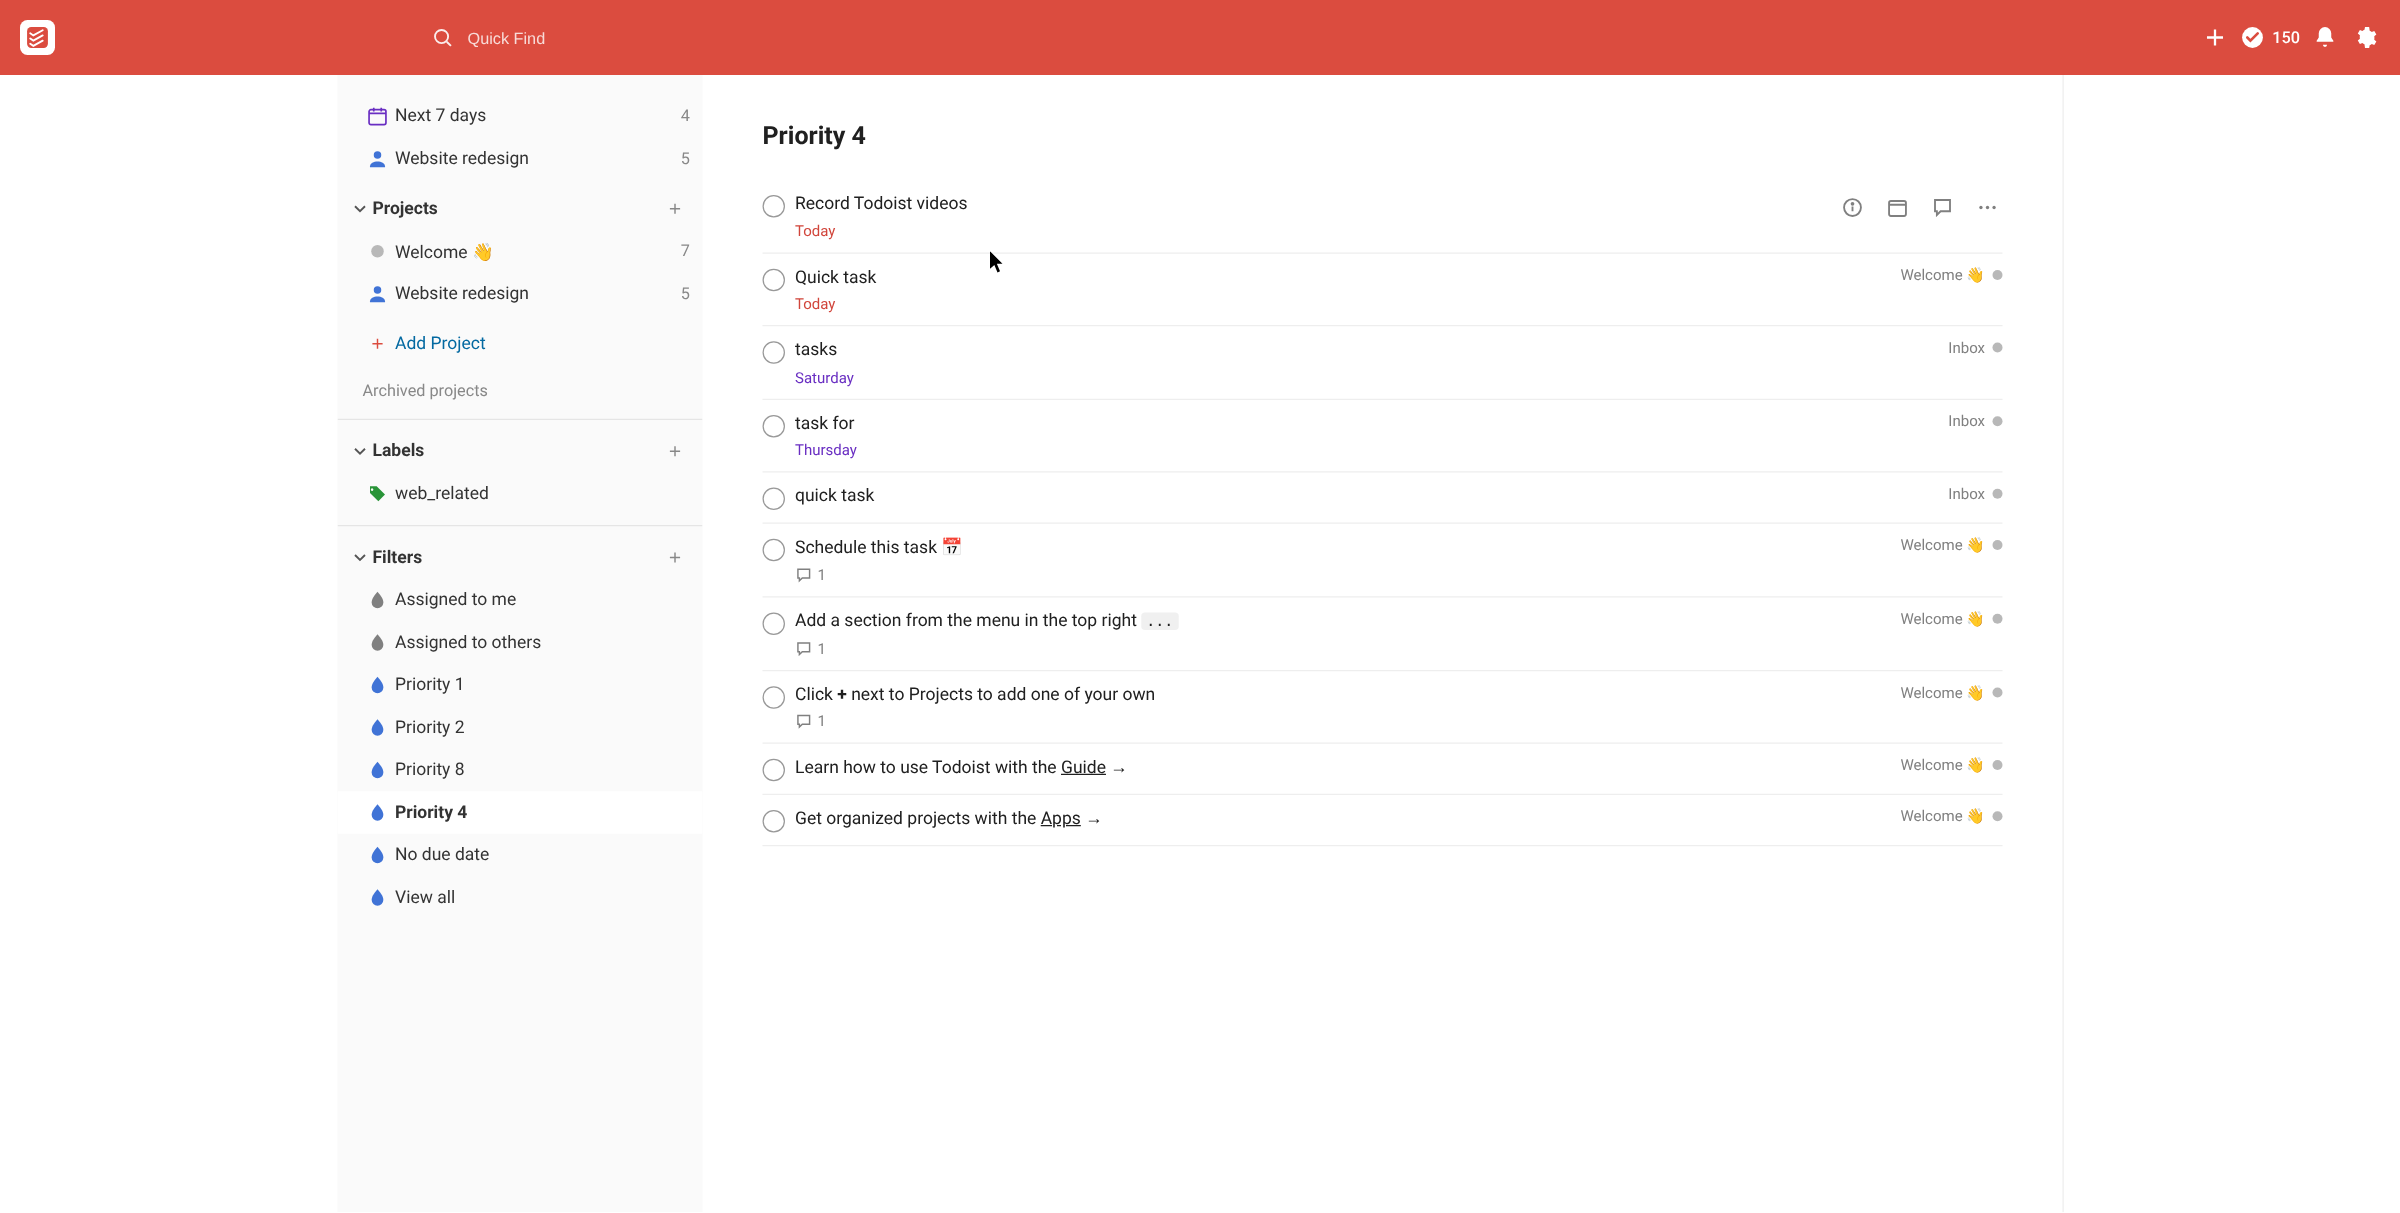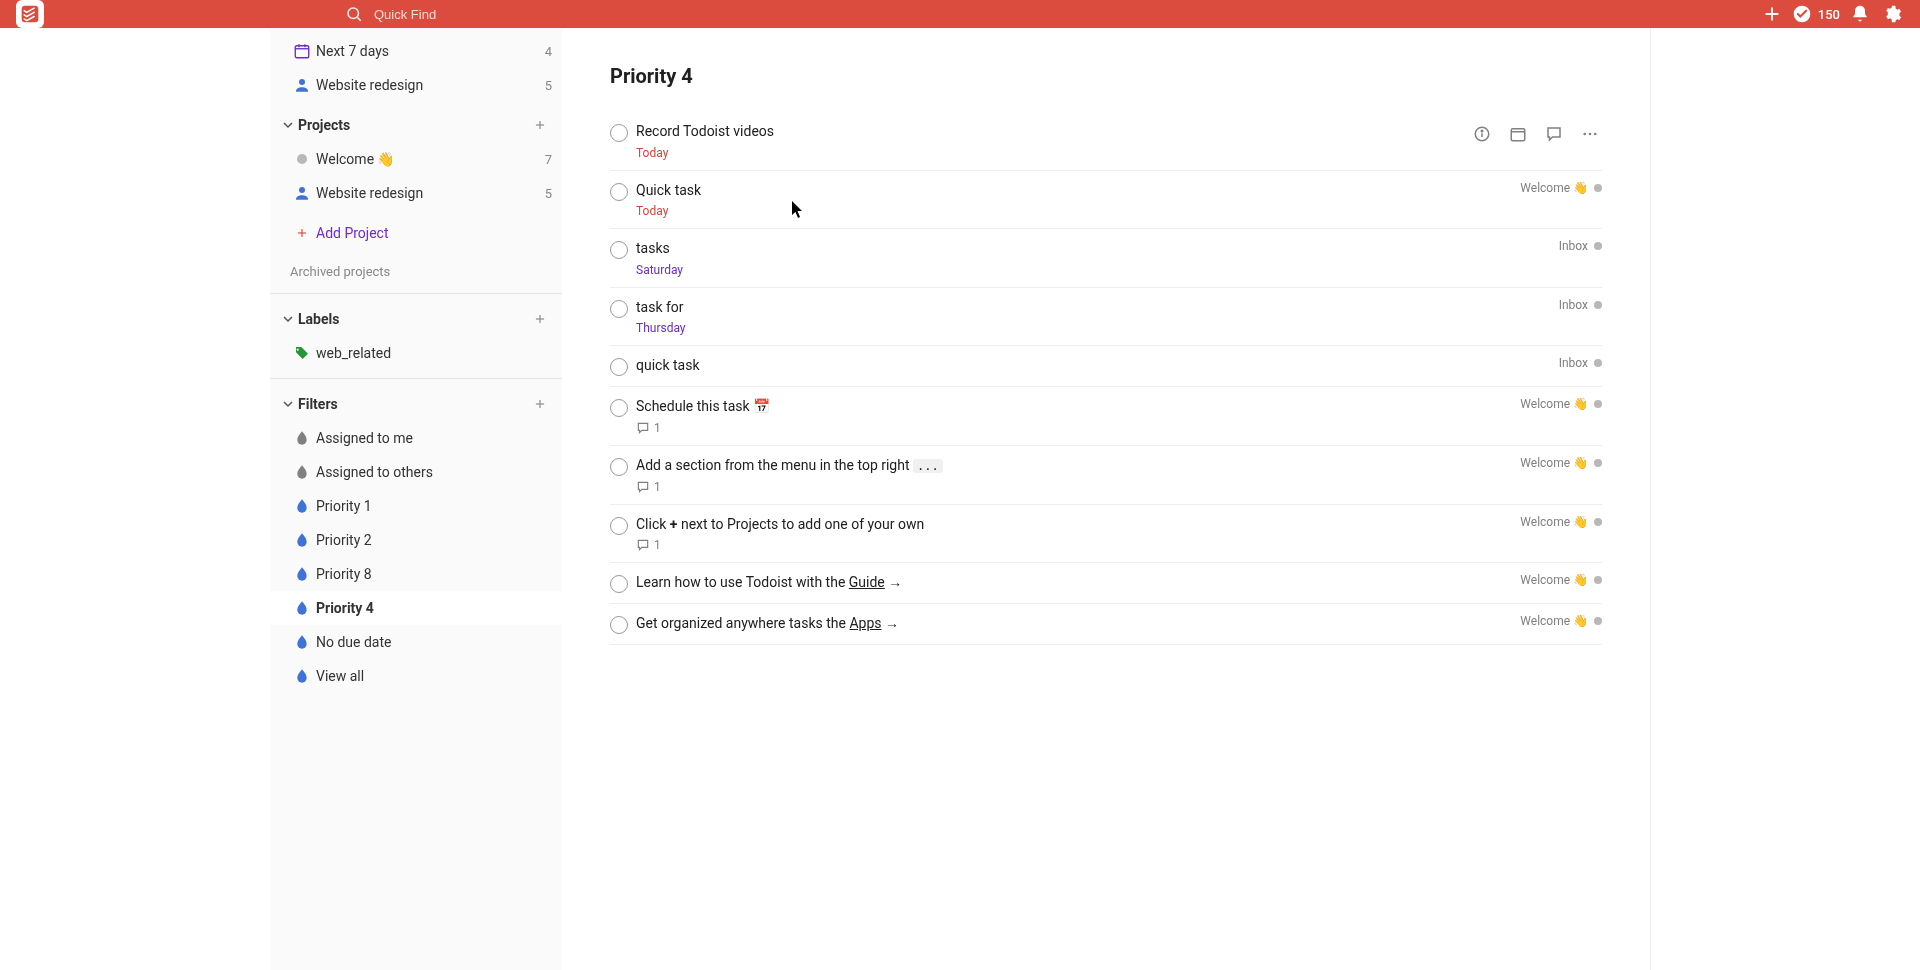--- a/index.html
+++ b/index.html
@@ -1,54 +1,54 @@
 <!DOCTYPE html>
 <html><head>
 <meta charset="utf-8">
 <title>Todoist</title>
 <style>
   * { box-sizing: border-box; }
   html, body { margin: 0; padding: 0; height: 100%; font-family: -apple-system, BlinkMacSystemFont, "Segoe UI", Roboto, Helvetica, Arial, sans-serif; font-size: 14px; color: #202020; background: #fff; }
   body { display: flex; flex-direction: column; }
 
   
-  .topbar { height: 28px; background: #db4c3f; display: flex; align-items: center; padding: 0 16px; color: #fff; }
+  .topbar { height: 60px; background: #db4c3f; display: flex; align-items: center; padding: 0 16px; color: #fff; }
   .logo { width: 28px; height: 28px; background: #fff; border-radius: 6px; display: flex; align-items: center; justify-content: center; margin-right: 0; }
   .logo svg { width: 20px; height: 20px; }
   .topbar-spacer-left { width: 298px; }
   .search-wrap { display: flex; align-items: center; height: 30px; flex: 0 0 auto; }
   .search-icon { display: flex; align-items: center; justify-content: center; width: 24px; height: 24px; margin-right: 6px; opacity: 0.9; }
   .search-input { background: transparent; border: none; outline: none; color: #fff; font-size: 13px; width: 300px; }
   .search-input::placeholder { color: rgba(255,255,255,0.8); }
   .topbar-flex { flex: 1; }
   .topbar-right { display: flex; align-items: center; gap: 8px; }
   .topbar-icon { display: flex; align-items: center; justify-content: center; width: 24px; height: 24px; cursor: pointer; }
   .karma { display: flex; align-items: center; gap: 6px; font-size: 13px; font-weight: 500; }
 
   
   .app-body { flex: 1; display: flex; overflow: hidden; }
   .outer-gutter-left, .outer-gutter-right { background: #fff; }
   .outer-gutter-left { flex: 0 0 270px; }
   .outer-gutter-right { flex: 0 0 270px; border-left: 1px solid #eee; }
-  .sidebar { flex: 0 0 292px; background: #fafafa; border-right: none; overflow-y: auto; padding-top: 6px; }
+  .sidebar { flex: 0 0 292px; background: #fafafa; border-right: none; overflow-y: auto; padding-top: 16px; }
   .main { flex: 1; overflow-y: auto; padding: 36px 48px 48px 48px; }
 
   
   .sb-item, .sb-header { display: flex; align-items: center; height: 34px; padding: 0 10px 0 10px; font-size: 14px; color: #333; cursor: pointer; }
   .sb-item.active { background: #fff; border-radius: 0; }
   .sb-item.active::before { content: ""; }
   .sb-item .icon-slot { width: 28px; display: flex; align-items: center; justify-content: center; }
   .sb-item .label { flex: 1; }
   .sb-item .count { color: #888; font-size: 13px; }
   .sb-header { font-weight: 700; color: #333; margin-top: 6px; }
   .sb-header .chev { width: 16px; margin-right: 2px; display: flex; align-items: center; justify-content: center; color: #666; }
   .sb-header .hlabel { flex: 1; }
   .sb-header .add { width: 24px; display: flex; justify-content: center; color: #666; }
   .sb-indent { padding-left: 18px; }
-  .add-project { color: #6d28d9; }
+  .add-project { color: #0369a1; }
   .add-project .icon-slot svg { color: #db4c3f; }
   .archived { color: #888; font-size: 13px; padding: 6px 10px 6px 20px; margin-top: 8px; }
   .divider { height: 1px; background: #e5e5e5; margin: 8px 0; }
   .filter-item.active { background: #fff; font-weight: 700; }
 
   .proj-dot { width: 10px; height: 10px; border-radius: 50%; background: #b8b8b8; }
 
   .drop-blue { color: #4073d6; }
   .drop-gray { color: #808080; }
   .tag-green { color: #299438; }
@@ -504,21 +504,21 @@
               <span>Welcome 👋</span>
               <span class="proj-dot"></span>
             </span>
           </div>
         </div>
         <div class="task">
           <div class="task-check">
             <div class="check-circle"></div>
           </div>
           <div class="task-body">
-            <div class="task-title"><span>Get organized anywhere tasks the </span><span style="text-decoration:underline">Apps</span><span> →</span></div>
+            <div class="task-title"><span>Get organized projects with the </span><span style="text-decoration:underline">Apps</span><span> →</span></div>
           </div>
           <div class="task-right">
             <span class="proj-label">
               <span>Welcome 👋</span>
               <span class="proj-dot"></span>
             </span>
           </div>
         </div>
       </div>
   </div>

